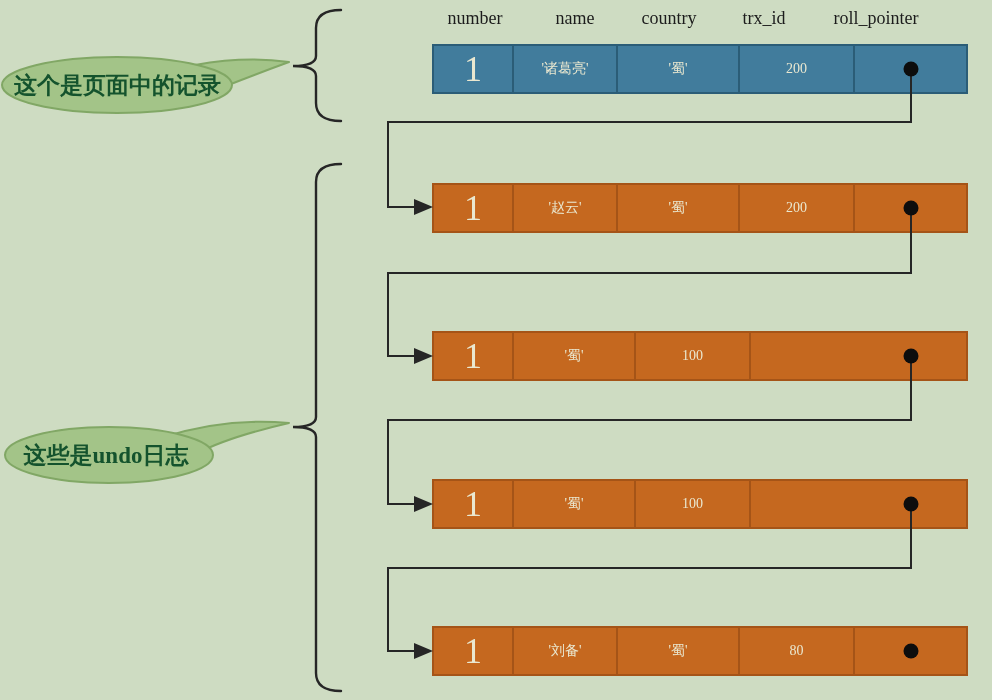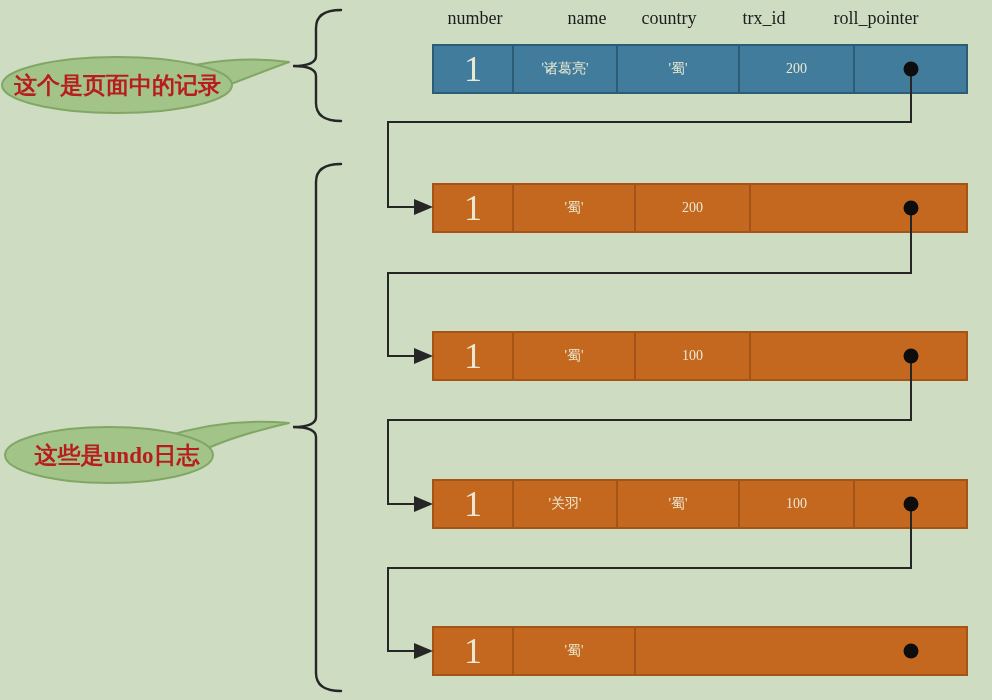--- a/index.html
+++ b/index.html
@@ -31,69 +31,71 @@
     color:var(--cell-text); font-size:14px; white-space:nowrap; overflow:hidden;
   }
   .cell:last-child{border-right:none!important;}
   .c1{flex:0 0 80px; font-size:36px; font-weight:300;}
   .c2{flex:0 0 104px;}
   .c3{flex:0 0 122px;}
   .c4{flex:0 0 115px;}
   .c5{flex:1 1 auto;}
   .bubble-label{
     position:absolute; display:flex; align-items:center; justify-content:center;
-    font-size:23px; font-weight:bold; color:#b91c1c; z-index:3; white-space:nowrap;
+    font-size:23px; font-weight:bold; color:#14532d; z-index:3; white-space:nowrap;
   }
   .bubble-label.b1{left:2px; top:58px; width:231px; height:54px;}
-  .bubble-label.b2{left:13px; top:428px; width:208px; height:55px;}
+  .bubble-label.b2{left:2px; top:428px; width:208px; height:55px;}
 </style>
 </head>
 <body>
 
 <div class="canvas">
 
   <span class="hdr" style="left:475px">number</span>
-  <span class="hdr" style="left:587px">name</span>
+  <span class="hdr" style="left:575px">name</span>
   <span class="hdr" style="left:669px">country</span>
   <span class="hdr" style="left:764px">trx_id</span>
   <span class="hdr" style="left:876px">roll_pointer</span>
 
   <div class="row page" style="top:44px">
     <div class="cell c1">1</div>
     <div class="cell c2">'诸葛亮'</div>
     <div class="cell c3">'蜀'</div>
     <div class="cell c4">200</div>
     <div class="cell c5"></div>
   </div>
 
   <div class="row undo" style="top:183px">
     <div class="cell c1">1</div>
+    <div class="cell c2">'赵云'</div>
     <div class="cell c3">'蜀'</div>
     <div class="cell c4">200</div>
     <div class="cell c5"></div>
   </div>
 
   <div class="row undo" style="top:331px">
     <div class="cell c1">1</div>
     <div class="cell c3">'蜀'</div>
     <div class="cell c4">100</div>
     <div class="cell c5"></div>
   </div>
 
   <div class="row undo" style="top:479px">
     <div class="cell c1">1</div>
-    <div class="cell c2">'关羽'</div>
     <div class="cell c3">'蜀'</div>
     <div class="cell c4">100</div>
     <div class="cell c5"></div>
   </div>
 
   <div class="row undo" style="top:626px">
     <div class="cell c1">1</div>
+    <div class="cell c2">'刘备'</div>
     <div class="cell c3">'蜀'</div>
+    <div class="cell c4">80</div>
     <div class="cell c5"></div>
   </div>
 
   <svg class="svg-layer" viewBox="0 0 992 700" width="992" height="700">
 
     <path d="M341,10 Q316,10 316,28 L316,56 Q316,66 293,66 Q316,66 316,76 L316,103 Q316,121 341,121" fill="none" stroke="var(--line,#262626)" stroke-width="2.4" stroke-linecap="round"></path>
 
     <path d="M341,164 Q316,164 316,182 L316,417 Q316,427 293,427 Q316,427 316,437 L316,673 Q316,691 341,691" fill="none" stroke="var(--line,#262626)" stroke-width="2.4" stroke-linecap="round"></path>
 
     <path d="M195,65 Q245,56 289,62 Q240,80 206,94 Z" fill="var(--bubble-fill,#a3c488)" stroke="var(--bubble-border,#81a765)" stroke-width="2" stroke-linejoin="round"></path>

